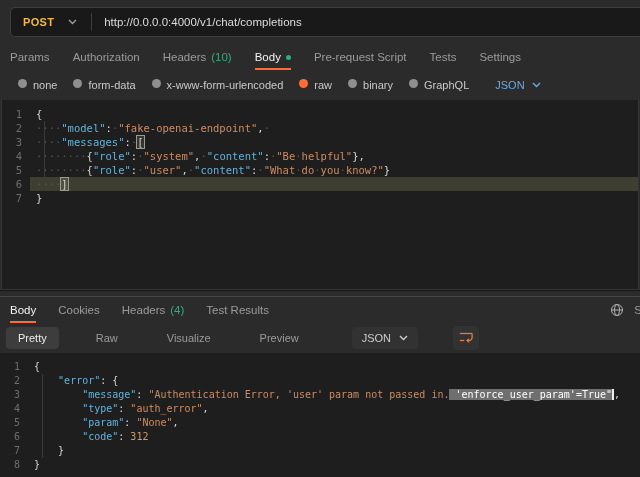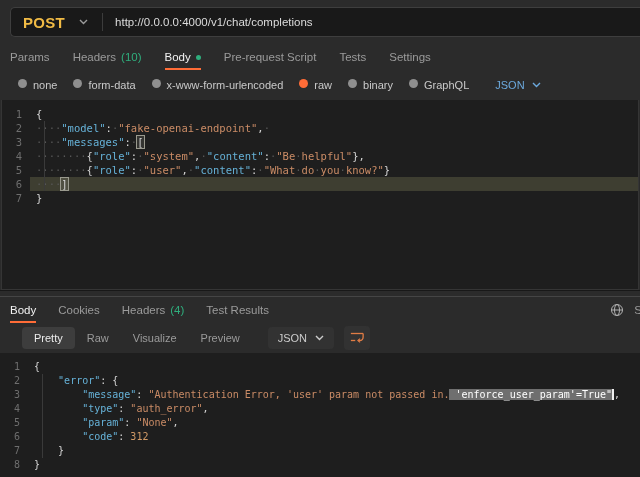--- a/index.html
+++ b/index.html
@@ -12,21 +12,21 @@
     position:relative;
   }
   
   .urlbar-row { height:44px; display:flex; align-items:center; padding-left:10px; }
   .url-container {
     flex:1; height:30px; margin-right:-2px;
     background:#191919; border:1px solid #3e3e3e; border-right:none;
     border-radius:5px 0 0 5px; display:flex; align-items:center;
   }
   .method { display:flex; align-items:center; gap:14px; padding:0 14px 0 12px; cursor:pointer; }
-  .method-label { color:#f1bb45; font-weight:bold; font-size:15px; letter-spacing:.3px; }
+  .method-label { color:#f1bb45; font-weight:bold; font-size:11px; letter-spacing:.3px; }
   .vsep { width:1px; height:18px; background:#3c3c3c; }
   .url-text { padding-left:12px; color:#dcdcdc; font-size:11.5px; white-space:nowrap; }
   .chev { width:9px; height:6px; display:inline-block; }
   .chev svg { display:block; }
 
   
   .req-tabs { height:26px; display:flex; align-items:center; gap:23px; padding:0 10px; }
   .rtab { color:#9b9b9b; cursor:pointer; position:relative; height:100%; display:flex; align-items:center; gap:5px; white-space:nowrap; }
   .rtab.active { color:#f2f2f2; }
   .rtab .underline { position:absolute; left:0; right:0; bottom:0; height:2px; background:#ff6c37; }
@@ -64,21 +64,21 @@
   .req-editor .indent-guide { top:21px; height:70px; }
   .resp-editor .indent-guide { top:21px; height:84px; }
 
   
   .divider { height:6px; background:#2b2b2b; border-top:1px solid #181818; }
 
   
   .resp-header { height:27px; border-top:1px solid #454545; display:flex; align-items:center; gap:22px; padding:0 10px; position:relative; }
   .resp-right { position:absolute; right:6px; top:0; bottom:0; display:flex; align-items:center; gap:10px; }
   .status-clip { color:#9b9b9b; margin-right:-8px; }
-  .resp-toolbar { height:30px; display:flex; align-items:center; padding:0 22px; font-size:11px; }
+  .resp-toolbar { height:30px; display:flex; align-items:center; padding:0 6px; font-size:11px;gap:25px; }
   .vtab { color:#9b9b9b; padding:5px 12px; cursor:pointer; border-radius:4px; }
   .vtab.active { background:#3d3d3d; color:#ececec; }
   .resp-format { margin-left:16px; background:#323232; border-radius:4px; padding:5px 10px; display:flex; align-items:center; gap:8px; color:#cccccc; cursor:pointer; }
   .wrap-btn { margin-left:10px; background:#323232; border-radius:4px; width:26px; height:24px; display:flex; align-items:center; justify-content:center; cursor:pointer; }
   .icon-btn { cursor:pointer; display:flex; align-items:center; }
 </style>
 </head>
 <body>
 
 <div class="urlbar-row">
@@ -92,20 +92,23 @@
       </span>
     </div>
     <div class="vsep"></div>
     <div class="url-text">http://0.0.0.0:4000/v1/chat/completions</div>
   </div>
 </div>
 
 <div class="req-tabs">
   <div class="rtab">
       <span>Params</span>
+    </div>
+  <div class="rtab">
+      <span>Authorization</span>
     </div>
   <div class="rtab">
     <span>Headers</span>
     <span class="count">(10)</span>
   </div>
   <div class="rtab active">
     <span>Body</span>
     <span class="green-dot"></span>
     <span class="underline"></span>
   </div>

